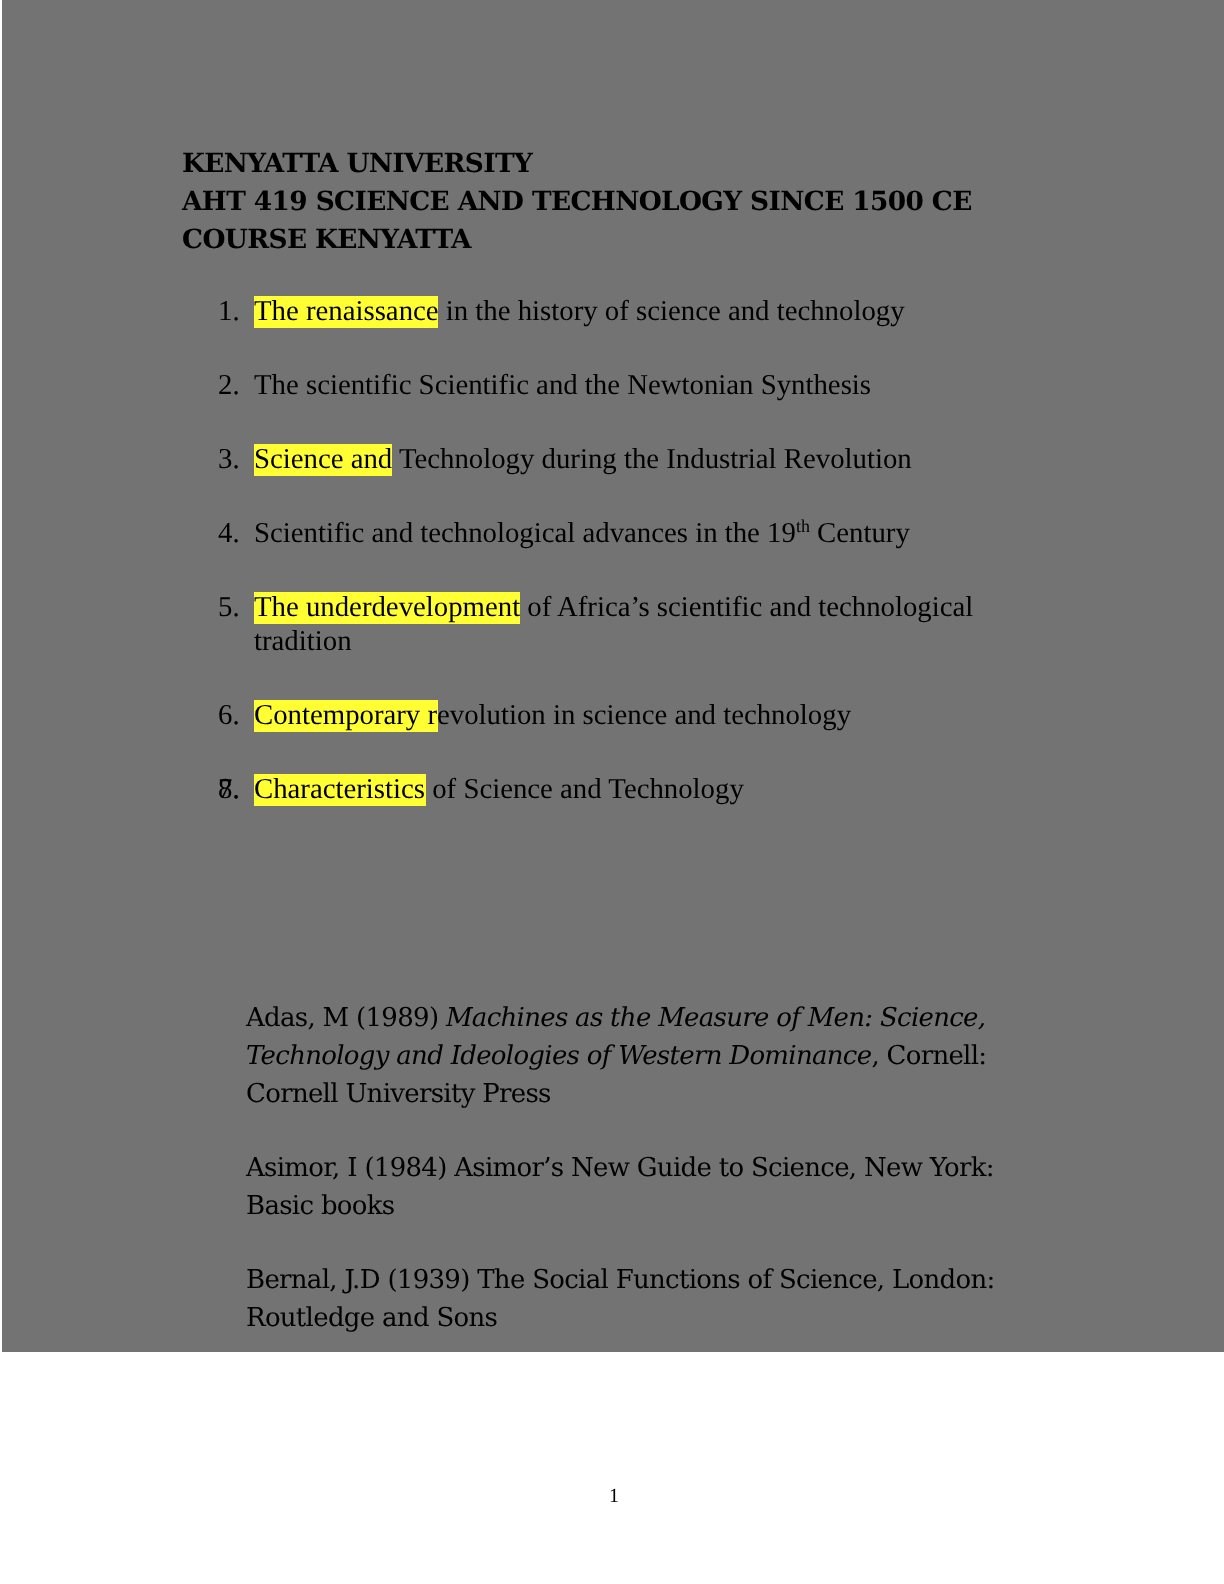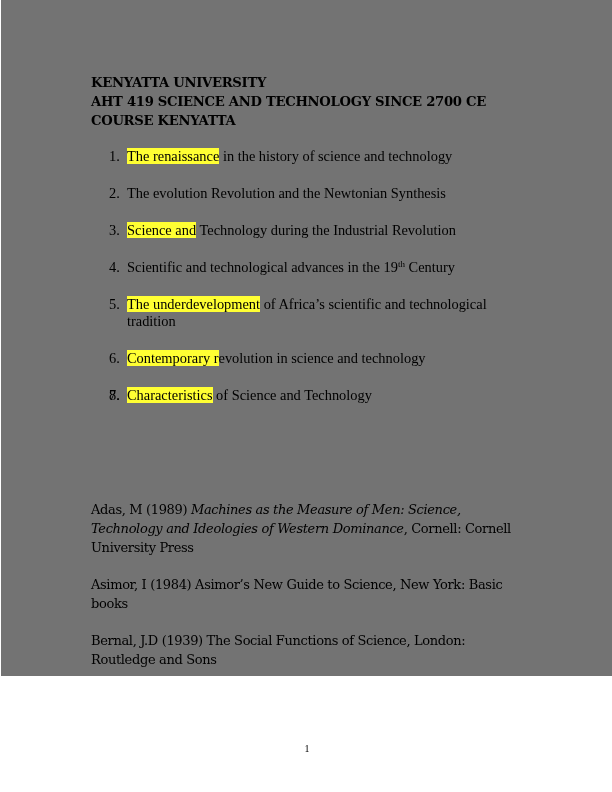--- a/index.html
+++ b/index.html
@@ -7,37 +7,37 @@
   .page { position:absolute; left:1px; top:0; width:612px; height:676px; background:#737373; }
   .header { position:absolute; left:90px; top:73px; font-family:"DejaVu Serif", serif; font-weight:bold; font-size:13.2px; line-height:19px; letter-spacing:-0.3px; }
   .header div { white-space:nowrap; }
   .outline { position:absolute; left:108px; top:148px; width:400px; font-family:"Liberation Serif", serif; font-size:14.4px; line-height:17px; }
   .item { position:relative; padding-left:18px; margin-bottom:20px; }
   .item .num { position:absolute; left:0; top:0; }
   .hl { background:#ffff33; }
   sup { font-size:9px; line-height:0; vertical-align:5px;text-align:center; }
   .refs { position:absolute; left:90px; top:500px; width:420px; font-family:"DejaVu Serif", serif; font-size:13px; line-height:19px; letter-spacing:-0.35px; }
   .ref-title { font-weight:bold; }
-  .ref { margin-bottom:18px; }
+  .ref { margin-bottom:18px;margin-left:32px; }
   .ref i { font-style:italic; }
   .pagenum { position:absolute; left:0; width:612px; top:743px; text-align:center; font-family:"Liberation Serif", serif; font-size:10px; }
 </style>
 </head>
 <body>
 
 <div class="page">
   <div class="header">
     <div>KENYATTA UNIVERSITY</div>
-    <div>AHT 419 SCIENCE AND TECHNOLOGY SINCE 2700 CE</div>
+    <div>AHT 419 SCIENCE AND TECHNOLOGY SINCE 1500 CE</div>
     <div>COURSE KENYATTA</div>
   </div>
 
   <div class="outline">
     <div class="item"><span class="num">1.</span><span class="hl" style="background: rgb(255, 255, 51);">The renaissance</span><span> in the history of science and technology</span></div>
-    <div class="item"><span class="num">2.</span><span>The evolution Revolution and the Newtonian Synthesis</span></div>
+    <div class="item"><span class="num">2.</span><span>The scientific Scientific and the Newtonian Synthesis</span></div>
     <div class="item"><span class="num">3.</span><span class="hl" style="background: rgb(255, 255, 51);">Science and</span><span> Technology during the Industrial Revolution</span></div>
     <div class="item"><span class="num">4.</span><span>Scientific and technological advances in the 19</span><sup>th</sup><span> Century</span></div>
     <div class="item"><span class="num">5.</span><span class="hl" style="background: rgb(255, 255, 51);">The underdevelopment</span><span> of Africa’s scientific and technological tradition</span></div>
     <div class="item"><span class="num">6.</span><span class="hl" style="background: rgb(255, 255, 51);">Contemporary r</span><span>evolution in science and technology</span></div>
     <div class="item"><span class="num">7.</span></div>
     <div class="item"><span class="num">8.</span><span class="hl" style="background: rgb(255, 255, 51); font-family: Liberation Serif, serif;">Characteristics</span><span> of Science and Technology</span></div>
   </div>
 
   <div class="refs">
     <div class="ref"><span>Adas, M (1989) </span><i>Machines as the Measure of Men: Science, Technology and Ideologies of Western Dominance</i><span>, Cornell: Cornell University Press</span></div>

